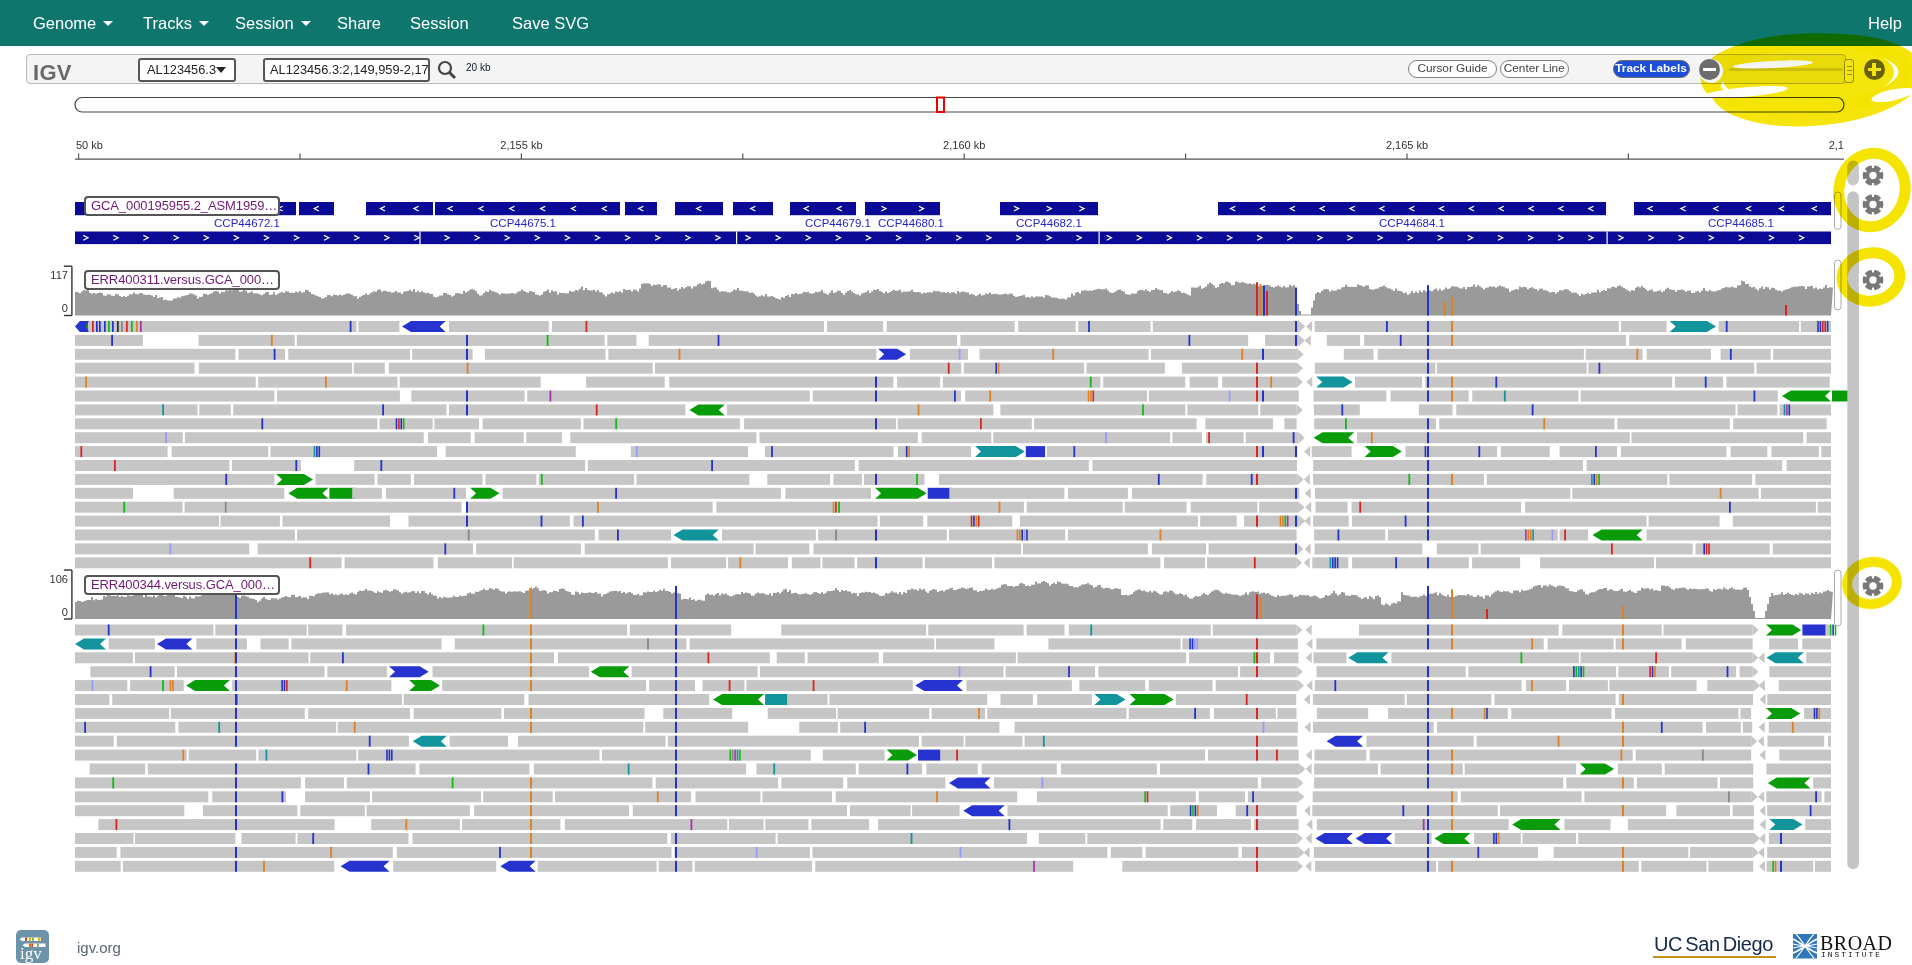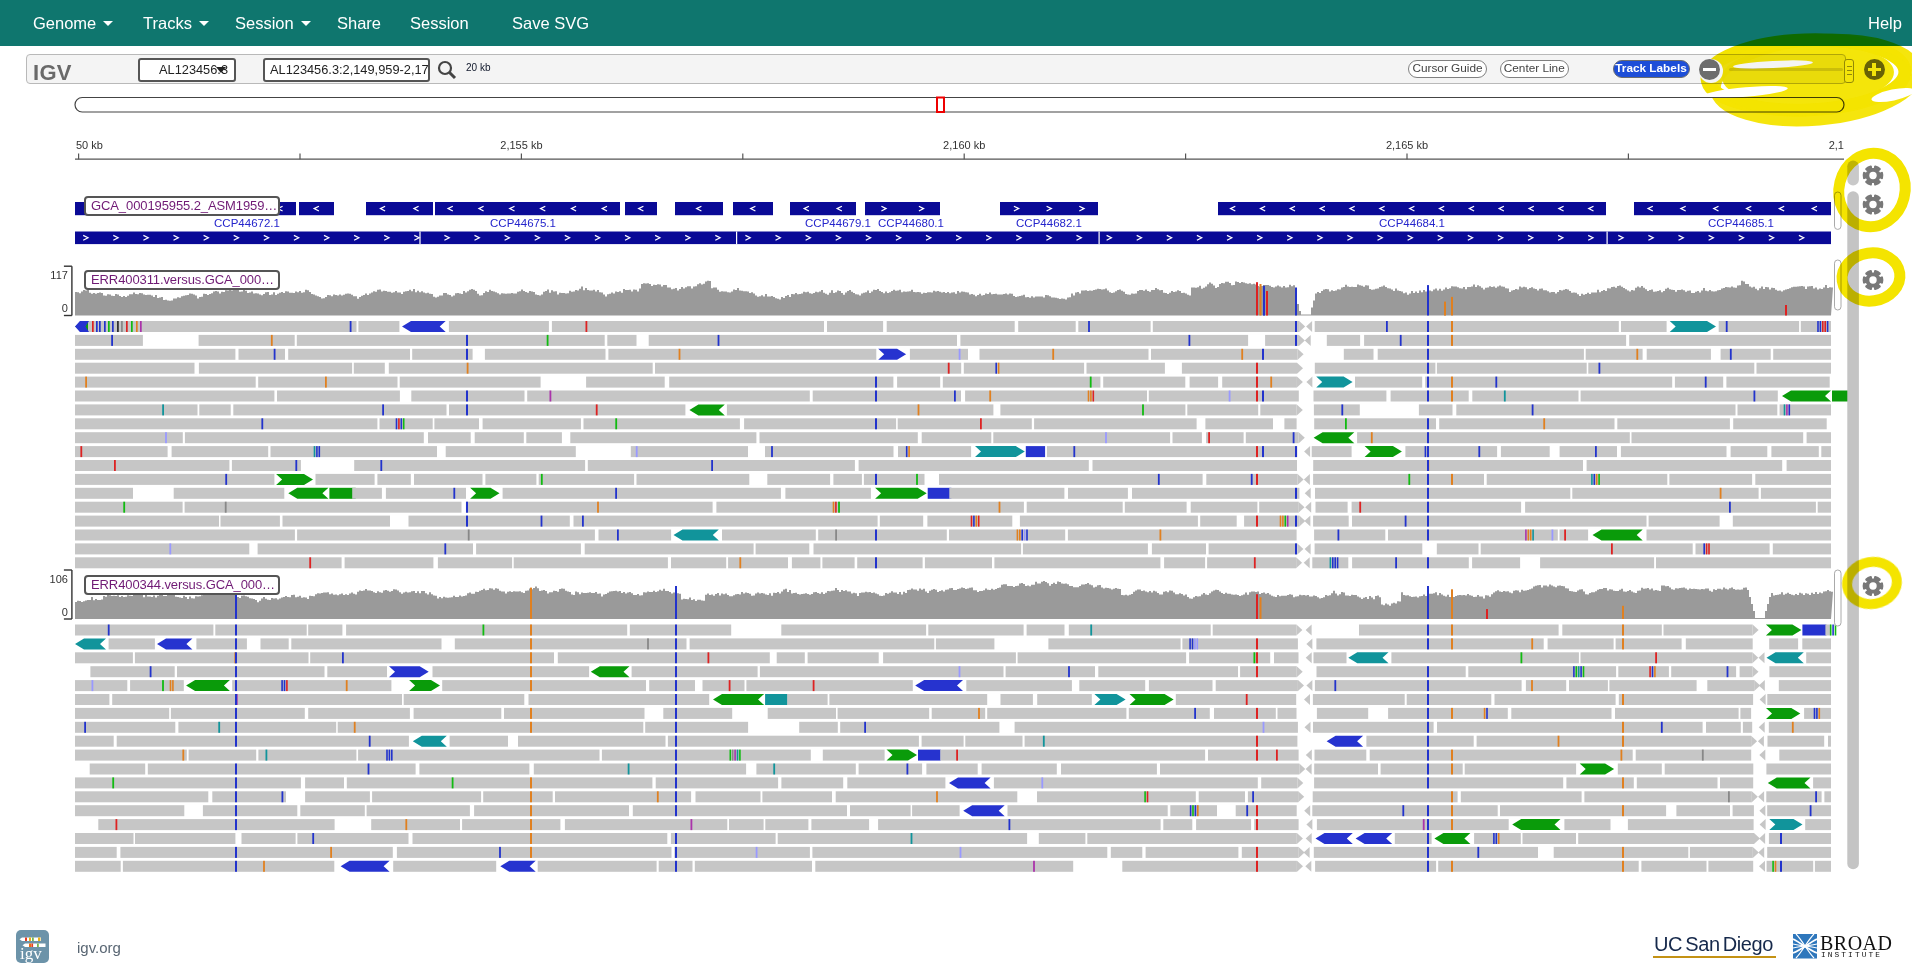--- a/index.html
+++ b/index.html
@@ -2,21 +2,21 @@
 <html><head><meta charset="utf-8"><title>IGV</title>
 <style>
 * { margin:0; padding:0; box-sizing:border-box; }
 html,body { width:1912px; height:965px; background:#fff; font-family:"Liberation Sans",sans-serif; overflow:hidden; position:relative; }
 .abs { position:absolute; }
 #navbar { left:0; top:0; width:1912px; height:46px; background:#0f766e; color:#fff; font-size:16.5px; }
 #navbar span.item { position:absolute; top:14px; }
 .caret { display:inline-block; width:0; height:0; border-left:5px solid transparent; border-right:5px solid transparent; border-top:5px solid #fff; margin-left:7px; margin-bottom:2px; vertical-align:middle; }
 #toolbar { left:26px; top:53.5px; width:1820px; height:30.5px; background:#f4f4f4; border:1px solid #b9b9b9; border-radius:4px; }
 #igvlogo { left:33px; top:59.5px; font-size:22px; font-weight:bold; color:#696969; letter-spacing:0.3px; }
-#gsel { left:138px; top:57.5px; width:98px; height:24px; background:#fff; border:2px solid #555; border-radius:3px; font-size:12.8px; color:#222; line-height:20px; padding-left:19px; }
+#gsel { left:138px; top:57.5px; width:98px; height:24px; background:#fff; border:2px solid #555; border-radius:3px; font-size:12.8px; color:#222; line-height:20px; padding-left:7px; }
 #gsel .c { position:absolute; right:8px; top:7px; width:0; height:0; border-left:5px solid transparent; border-right:5px solid transparent; border-top:6px solid #222; }
 #locus { left:263px; top:57.5px; width:167px; height:24px; background:#fff; border:2px solid #555; border-radius:3px; font-size:12.8px; color:#222; line-height:20px; padding-left:5px; white-space:nowrap; overflow:hidden; }
 #kb { left:466px; top:62px; font-size:10px; color:#0f172a; }
 .tbtn { position:absolute; height:18.5px; border:1.5px solid #808080; border-radius:9.5px; background:#fff; font-size:11.8px; color:#444; text-align:center; line-height:15.5px; top:59.5px; white-space:nowrap; }
 .tbtn.on { background:#1d4ed8; color:#fff; border-color:#6d6d6d; font-weight:bold; }
 .circ { position:absolute; width:21px; height:21px; border-radius:50%; background:#6d6d6d; top:59px; }
 #labelboxes div { position:absolute; width:196px; height:20px; background:#fff; border:2px solid #555; border-radius:4px; font-size:13px; color:#701a75; line-height:16px; padding-left:5px; letter-spacing:-0.1px; white-space:nowrap; overflow:hidden; }
 #footer-igv { left:16px; top:930px; width:33px; height:33px; background:#6c93a9; border-radius:5px; }
 #igvorg { left:57px; top:938.5px; font-size:15px; color:#596673;margin-left:20px; }
 #ucsd { left:1654px; top:932.5px; font-family:Liberation Sans, sans-serif; font-size:20px; color:#16294b; width:130px; white-space:nowrap; word-spacing:-2px; letter-spacing:-0.4px; }
@@ -1262,21 +1262,21 @@
 </div>
 <div id="toolbar" class="abs"></div>
 <div id="igvlogo" class="abs">IGV</div>
 <div id="gsel" class="abs">AL123456.3<span class="c"></span></div>
 <div id="locus" class="abs">AL123456.3:2,149,959-2,170,</div>
 <svg class="abs" style="left:436px;top:59px" width="22" height="22">
     <circle cx="9" cy="9" r="6" fill="none" stroke="#444" stroke-width="2.2"></circle>
     <line x1="13.5" y1="13.5" x2="19" y2="19" stroke="#444" stroke-width="3"></line>
   </svg>
 <div id="kb" class="abs">20 kb</div>
-<div class="tbtn abs" style="left:1408px;width:79px">Cursor Guide</div>
+<div class="tbtn abs" style="left:1408px;width:89px">Cursor Guide</div>
 <div class="tbtn abs" style="left:1500px;width:68.5px">Center Line</div>
 <div class="tbtn abs on" style="left:1612.5px;width:77px">Track Labels</div>
 <div class="circ abs" style="left:1698.5px"></div>
 <div class="abs" style="left:1702.5px;top:67.5px;width:13px;height:3.6px;background:#fff"></div>
 <div class="abs" style="left:1729px;top:67.5px;width:114px;height:3.5px;background:#d4d4d4;border-radius:2px"></div>
 <div class="abs" style="left:1844px;top:58.5px;width:10px;height:24.5px;background:#fff;border:1px solid #999;border-radius:3px"></div>
 <div class="abs" style="left:1846.5px;top:65.5px;width:5px;height:1.4px;background:#999"></div>
 <div class="abs" style="left:1846.5px;top:69.5px;width:5px;height:1.4px;background:#999"></div>
 <div class="abs" style="left:1846.5px;top:73.5px;width:5px;height:1.4px;background:#999"></div>
 <div class="circ abs" style="left:1863.5px"></div>

